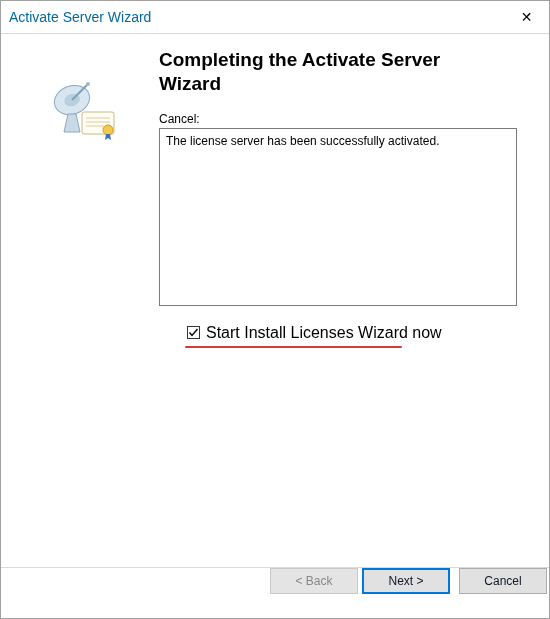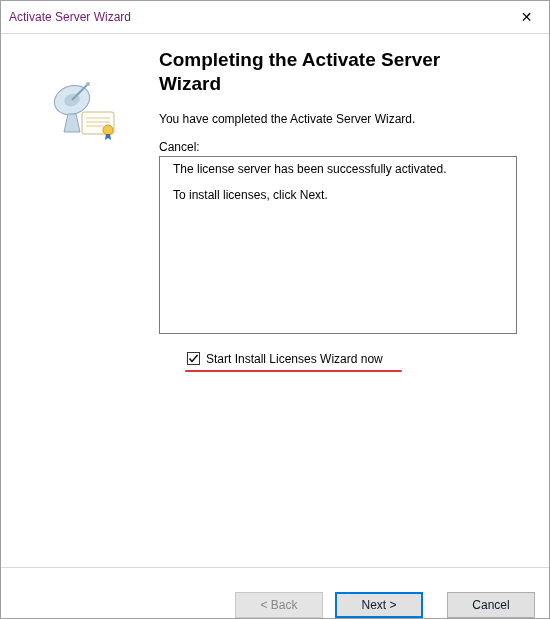--- a/index.html
+++ b/index.html
@@ -25,22 +25,22 @@
   .titlebar {
     height: 32px;
     display: flex;
     align-items: center;
     border-bottom: 1px solid #d9d9d9;
     padding: 0 0 0 8px;
     background: #fff;
   }
   .titlebar-title {
     flex: 1;
-    font-size: 12px;
-    color: #701a75;
+    font-size: 14px;
+    color: #0369a1;
   }
   .titlebar-close {
     width: 45px;
     height: 32px;
     display: flex;
     align-items: center;
     justify-content: center;
     font-size: 14px;
     color: #000;
     background: transparent;
@@ -83,21 +83,21 @@
   }
   .status-label {
     font-size: 12px;
     margin-bottom: 2px;
   }
   .status-box {
     box-sizing: border-box;
     width: 358px;
     height: 178px;
     border: 1px solid #7a7a7a;
-    padding: 4px 13px;
+    padding: 4px 6px;
     font-size: 12px;
     line-height: 1.35;
     overflow: hidden;
   }
   .status-box p {
     margin: 0 0 10px 0;
   }
   .checkbox-row {
     margin-top: 18px;
     margin-left: 28px;
@@ -112,38 +112,38 @@
     margin-right: 6px;
     display: flex;
     align-items: center;
     justify-content: center;
     background: #fff;
   }
   .checkbox svg {
     display: block;
   }
   .checkbox-label {
-    font-size: 12px;
+    font-size: 16px;
   }
   .underline {
     height: 2px;
     background: #d73a3a;
     width: 217px;
     margin-left: 26px;
     margin-top: 4px;
     border-radius: 1px;
   }
   .footer {
     height: 50px;
     border-top: 1px solid #d9d9d9;
     display: flex;
-    align-items: flex-end;
+    align-items: flex-start;
     justify-content: flex-end;
-    padding-right: 14px;
-    gap: 12px;
+    padding-right: 2px;
+    gap: 4px;
   }
   .btn {
     width: 88px;
     height: 26px;
     font-size: 12px;
     border: 1px solid #adadad;
     background: #e1e1e1;
     color: #0f172a;
     font-family: inherit;
     padding: 0;
@@ -151,21 +151,21 @@
   .btn:disabled {
     color: #888;
     background: #e4e4e4;
     border-color: #c8c8c8;
   }
   .btn.next {
     border: 2px solid #0078d7;
     background: #e1e1e1;
   }
   .btn.cancel {
-    margin-left: 12px;
+    margin-left: 5px;
   }
 </style>
 </head>
 <body>
 
 <div class="window">
 
   <div class="titlebar">
     <div class="titlebar-title">Activate Server Wizard</div>
     <button class="titlebar-close">
@@ -188,25 +188,23 @@
           <line x1="36" y1="46" x2="60" y2="46" stroke="#d8cca0"></line>
           <line x1="36" y1="50" x2="54" y2="50" stroke="#d8cca0"></line>
           <circle cx="58" cy="54" r="5" fill="#f2c94c" stroke="#d49b1f"></circle>
           <path d="M56 58 L55 64 L58 62 L61 64 L60 58 Z" fill="#3b6fb6"></path>
         </svg>
       </div>
     </div>
 
     <div class="right-col">
       <div class="heading">Completing the Activate Server Wizard</div>
-      <div class="body-text">You have completed the Activate Server Wizard.</div>
       <div class="status-label">Cancel:</div>
       <div class="status-box">
         <p>The license server has been successfully activated.</p>
-        <p>To install licenses, click Next.</p>
       </div>
 
       <div class="checkbox-row">
         <span class="checkbox">
           <svg width="11" height="11" viewBox="0 0 11 11">
             <path d="M1.5 5.5 L4 8.5 L9.5 2" fill="none" stroke="#000" stroke-width="1.4"></path>
           </svg>
         </span>
         <span class="checkbox-label">Start Install Licenses Wizard now</span>
       </div>

